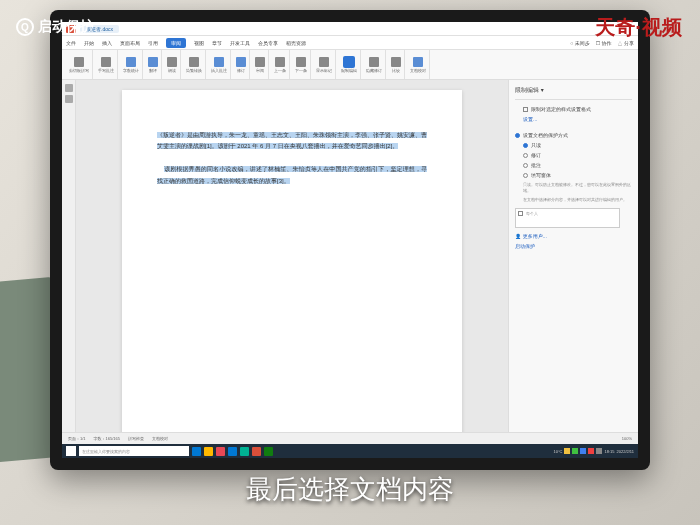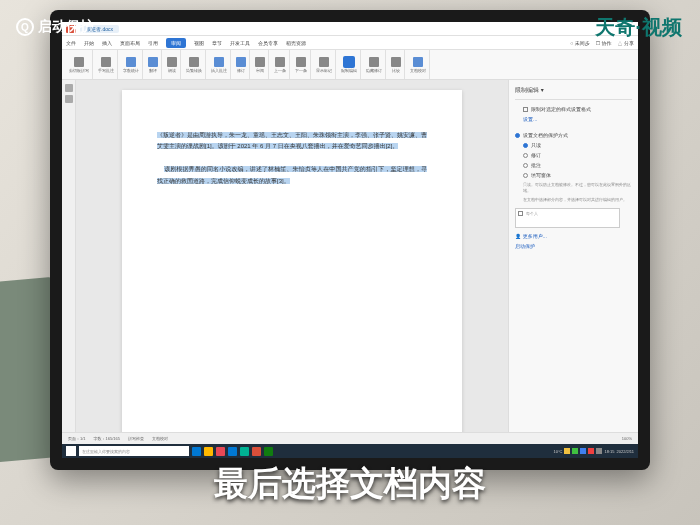--- a/index.html
+++ b/index.html
@@ -4,21 +4,21 @@
 <style>
 *{margin:0;padding:0;box-sizing:border-box;font-family:"Microsoft YaHei",sans-serif}
 body{width:700px;height:525px;background:#d8d4cc;position:relative;overflow:hidden}
 .bg-desk{position:absolute;inset:0;background:linear-gradient(135deg,#e8e4dc 0%,#d8d4cc 50%,#c8c4bc 100%)}
 .book{position:absolute;left:-20px;top:280px;width:80px;height:180px;background:#7a8a7a;transform:rotate(-5deg);border-radius:4px}
 .flowers{position:absolute;right:590px;top:60px;width:60px;height:80px;background:radial-gradient(circle,#f0e8d8 30%,transparent 31%);opacity:0.6}
 .monitor{position:absolute;left:50px;top:10px;width:600px;height:460px;background:#1a1a1a;border-radius:8px;padding:12px;box-shadow:0 10px 30px rgba(0,0,0,0.4)}
 .screen{width:100%;height:100%;background:#fff;position:relative;overflow:hidden;font-size:6px}
 .watermark-tl{position:absolute;top:18px;left:16px;color:#fff;font-size:14px;font-weight:bold;z-index:100;display:flex;align-items:center;gap:4px}
 .watermark-tl .circ{width:18px;height:18px;border:2px solid #fff;border-radius:50%;display:flex;align-items:center;justify-content:center;font-size:10px}
-.watermark-tr{position:absolute;top:14px;right:18px;color:#0f766e;font-size:20px;font-weight:bold;z-index:100}
+.watermark-tr{position:absolute;top:14px;right:18px;color:#b91c1c;font-size:20px;font-weight:bold;z-index:100}
 .titlebar{height:14px;background:#fff;border-bottom:1px solid #e0e0e0;display:flex;align-items:center;padding:0 4px;gap:4px}
 .titlebar .wps{width:10px;height:8px;background:#d94f3a;border-radius:1px}
 .titlebar .doc-tab{background:#e8f0f8;padding:1px 6px;font-size:5px;color:#2060a0;border-radius:2px}
 .menubar{height:14px;background:#fff;display:flex;align-items:center;padding:0 4px;gap:8px;border-bottom:1px solid #e0e0e0}
 .menubar span{font-size:5px;color:#444}
 .menubar .active{background:#2e75d4;color:#fff;padding:2px 5px;border-radius:2px}
 .menubar .right{margin-left:auto;display:flex;gap:6px}
 .toolbar{height:30px;background:#f8f8f8;border-bottom:1px solid #ddd;display:flex;align-items:center;padding:0 4px;gap:2px}
 .tool-grp{display:flex;flex-direction:column;align-items:center;gap:1px;padding:0 3px;border-right:1px solid #e0e0e0;height:100%;justify-content:center}
 .tool-grp .ico{width:10px;height:10px;background:#5a8dd4;border-radius:1px}
@@ -43,21 +43,21 @@
 .rp-hint{font-size:4px;color:#888;line-height:1.4;padding:2px 0 2px 8px}
 .rp-btn{font-size:5px;color:#2060c0;padding:2px 0}
 .statusbar{position:absolute;bottom:14px;left:0;right:0;height:12px;background:#f0f0f0;border-top:1px solid #ddd;display:flex;align-items:center;padding:0 6px;font-size:4px;color:#666;gap:8px}
 .statusbar .right{margin-left:auto;display:flex;gap:4px;align-items:center}
 .taskbar{position:absolute;bottom:0;left:0;right:0;height:14px;background:#1f2e3d;display:flex;align-items:center;padding:0 4px;gap:3px}
 .taskbar .win{width:10px;height:10px;background:#fff}
 .taskbar .search{width:110px;height:10px;background:#fff;font-size:4px;color:#888;padding:0 3px;display:flex;align-items:center}
 .taskbar .tico{width:9px;height:9px;border-radius:1px}
 .taskbar .tray{margin-left:auto;display:flex;gap:2px;align-items:center;font-size:4px;color:#ccc}
 .tray .ti{width:6px;height:6px}
-.subtitle{position:absolute;bottom:18px;left:50%;transform:translateX(-50%);color:#fff;font-size:34px;font-weight:bold;text-shadow:0 2px 4px rgba(0,0,0,0.8);z-index:200;white-space:nowrap}
+.subtitle{position:absolute;bottom:18px;left:50%;transform:translateX(-50%);color:#fff;font-size:26px;font-weight:normal;text-shadow:0 2px 4px rgba(0,0,0,0.8);z-index:200;white-space:nowrap}
 </style>
 </head>
 <body>
 
 <div class="bg-desk"></div>
 <div class="book"></div>
 <div class="flowers"></div>
 
 <div class="watermark-tl">
   <span class="circ">Q</span>

